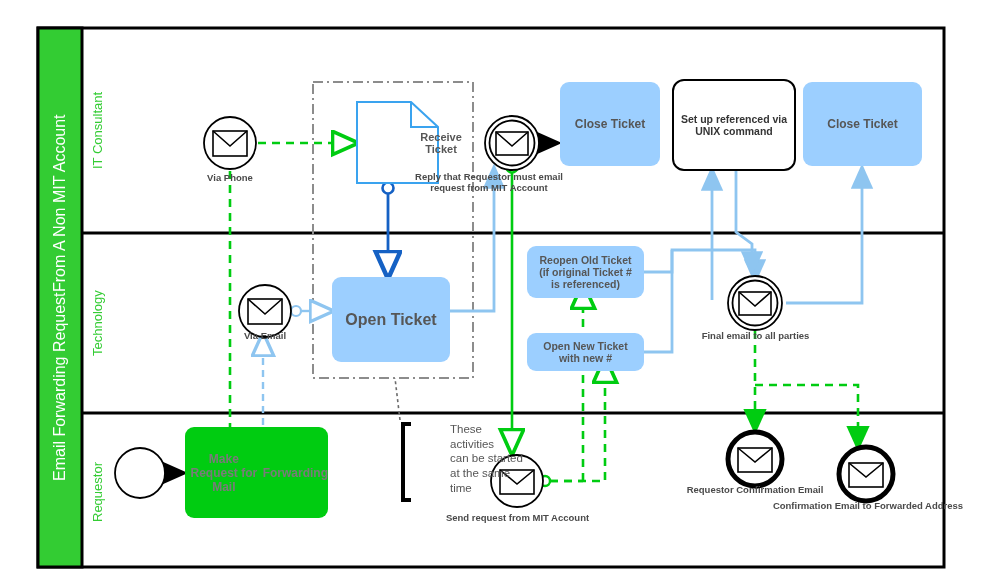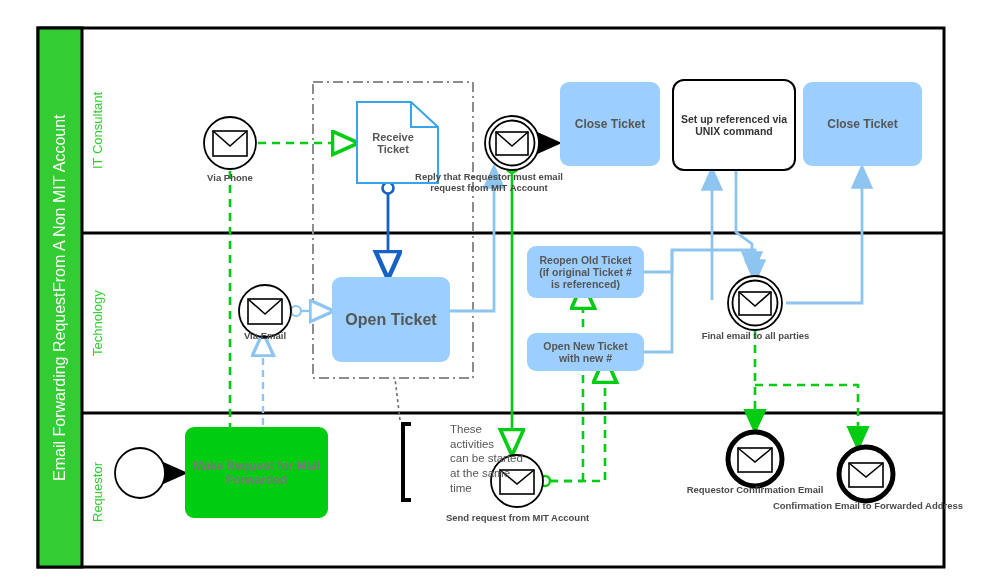--- a/index.html
+++ b/index.html
@@ -164,21 +164,21 @@
 
   <div class="pool-title" style="left:38px;top:28px;width:44px;height:539px;">
     <span>Email Forwarding Request</span>
     <span style="display:block;">From A Non MIT Account</span>
   </div>
 
   <div class="lane-title" style="left:86px;top:30px;width:22px;height:200px;font-size:13px;">IT Consultant</div>
   <div class="lane-title" style="left:86px;top:236px;width:22px;height:175px;font-size:13px;">Technology</div>
   <div class="lane-title" style="left:86px;top:420px;width:22px;height:145px;font-size:13px;">Requestor</div>
 
-  <div class="node-label" style="left:357px;top:118px;width:72px;height:50px;font-size:11px;flex-direction:column;">
+  <div class="node-label" style="left:357px;top:118px;width:72px;height:50px;font-size:11px;flex-direction:column;padding-left:48px;">
     <span>Receive</span>
     <span>Ticket</span>
   </div>
 
   <div class="node-label" style="left:560px;top:82px;width:100px;height:84px;font-size:12px;">Close Ticket</div>
 
   <div class="node-label" style="left:673px;top:80px;width:122px;height:90px;font-size:10.5px;flex-direction:column;color:#343434;">
     <span>Set up referenced via</span>
     <span>UNIX command</span>
   </div>
@@ -191,23 +191,23 @@
     <span>Reopen Old Ticket</span>
     <span>(if original Ticket #</span>
     <span>is referenced)</span>
   </div>
 
   <div class="node-label" style="left:527px;top:333px;width:117px;height:38px;font-size:10.5px;flex-direction:column;">
     <span>Open New Ticket</span>
     <span>with new #</span>
   </div>
 
-  <div class="node-label" style="left:185px;top:427px;width:143px;height:91px;font-size:12px;flex-direction:column;color:#7a7a7a;">
+  <div class="node-label" style="left:185px;top:427px;width:143px;height:91px;font-size:12px;color:#7a7a7a;">
     <span>Make Request for Mail</span>
-    <span>Forwarded</span>
+    <span>Forwarding</span>
   </div>
 
   <div class="evt-label" style="left:180px;top:172px;width:100px;">Via Phone</div>
 
   <div class="evt-label" style="left:215px;top:330px;width:100px;">Via Email</div>
 
   <div class="evt-label" style="left:384px;top:171px;width:210px;">
     <span>Reply that Requestor must email</span><br>
     <span>request from MIT Account</span>
   </div>

